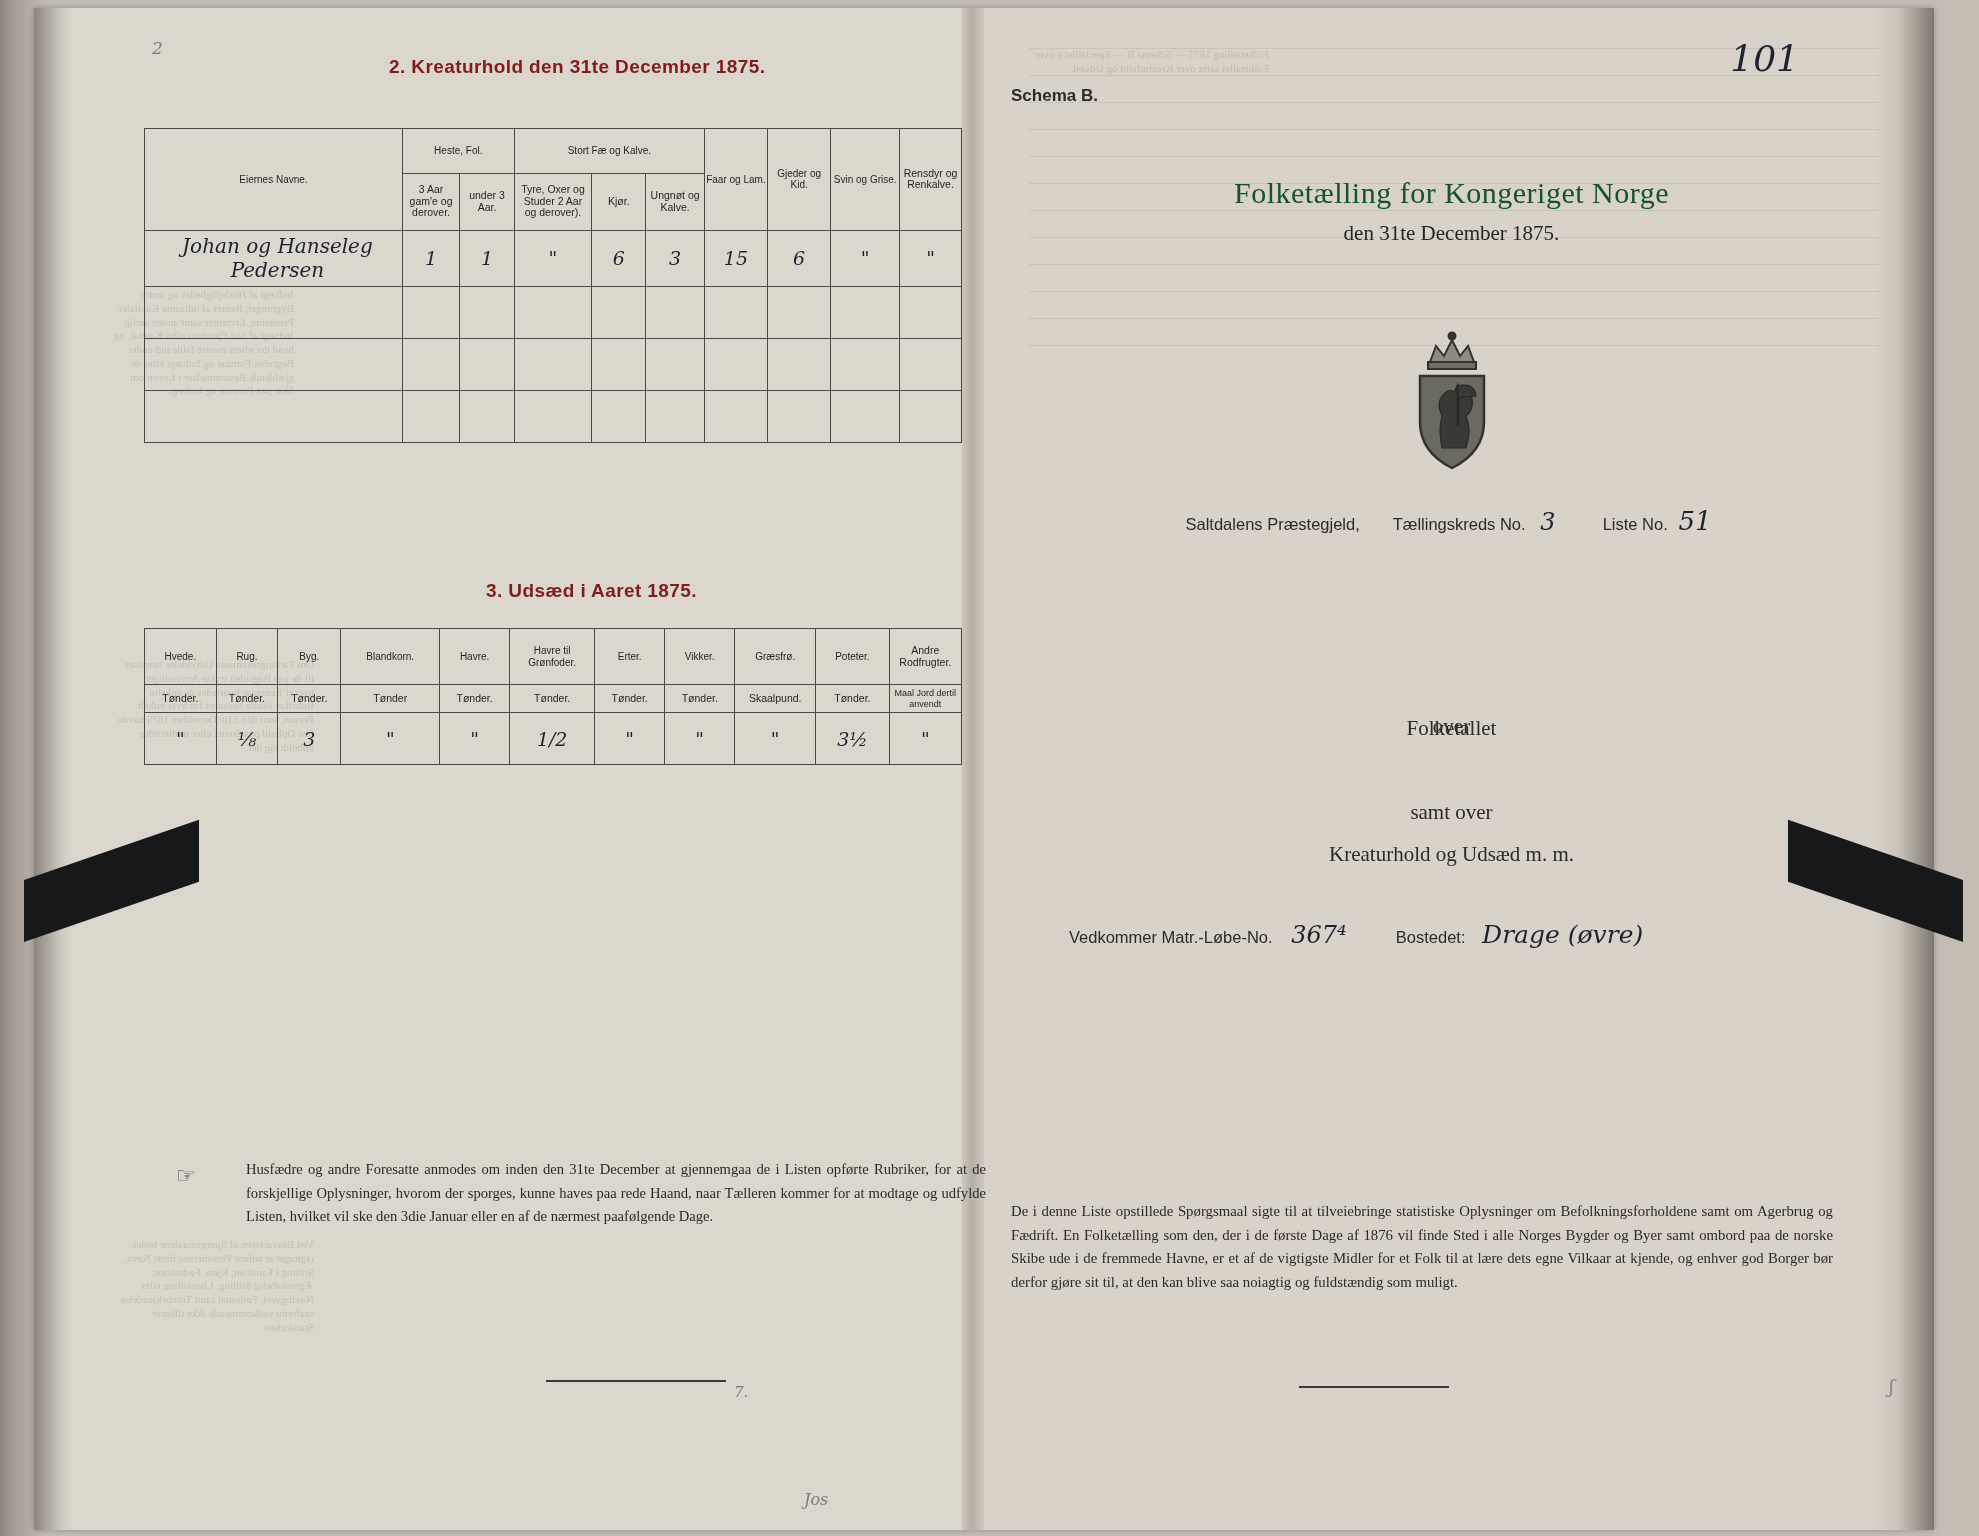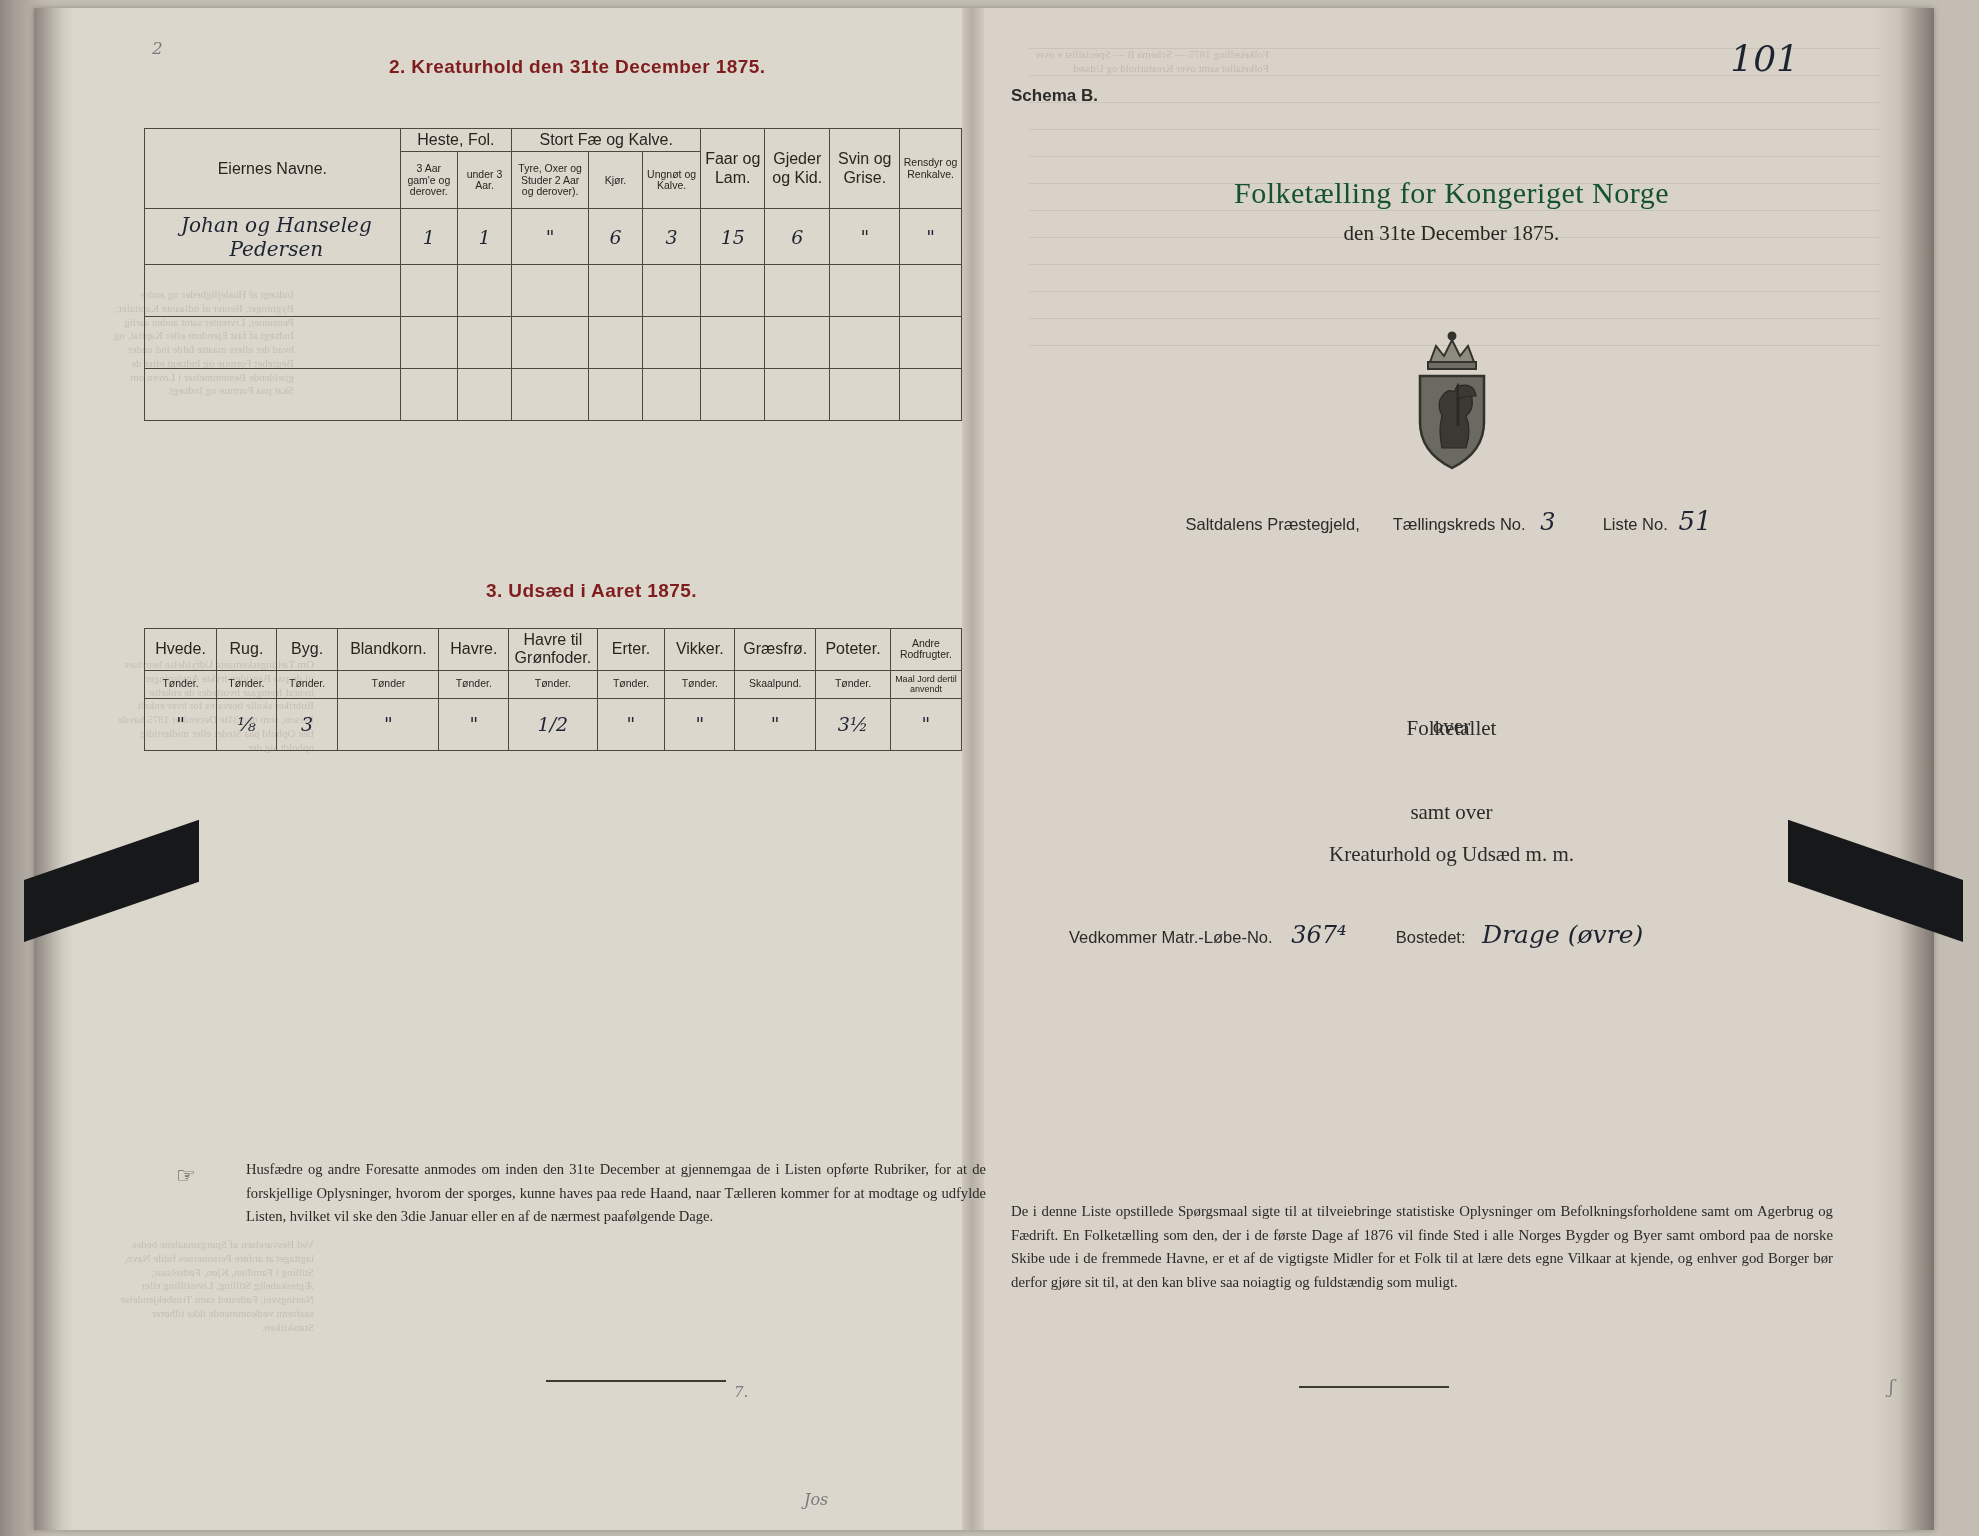--- a/index.html
+++ b/index.html
@@ -110,23 +110,23 @@
     text-align: center;
     vertical-align: middle;
     font-weight: normal;
   }
   .tbl .hd {
     font-size: 10.5px;
     line-height: 1.12;
     padding: 2px 2px;
   }
   .tbl .hd-b {
-    font-size: 16px;
+    font-size: 10px;
     line-height: 1.15;
-    padding: 2px 1px;
+    padding: 16px 1px;
   }
   .hand {
     font-family: "DejaVu Serif", serif;
     font-style: italic;
     font-size: 19px;
     color: #1d2330;
   }
   .hand-l {
     font-family: "DejaVu Serif", serif;
     font-size: 20px;

